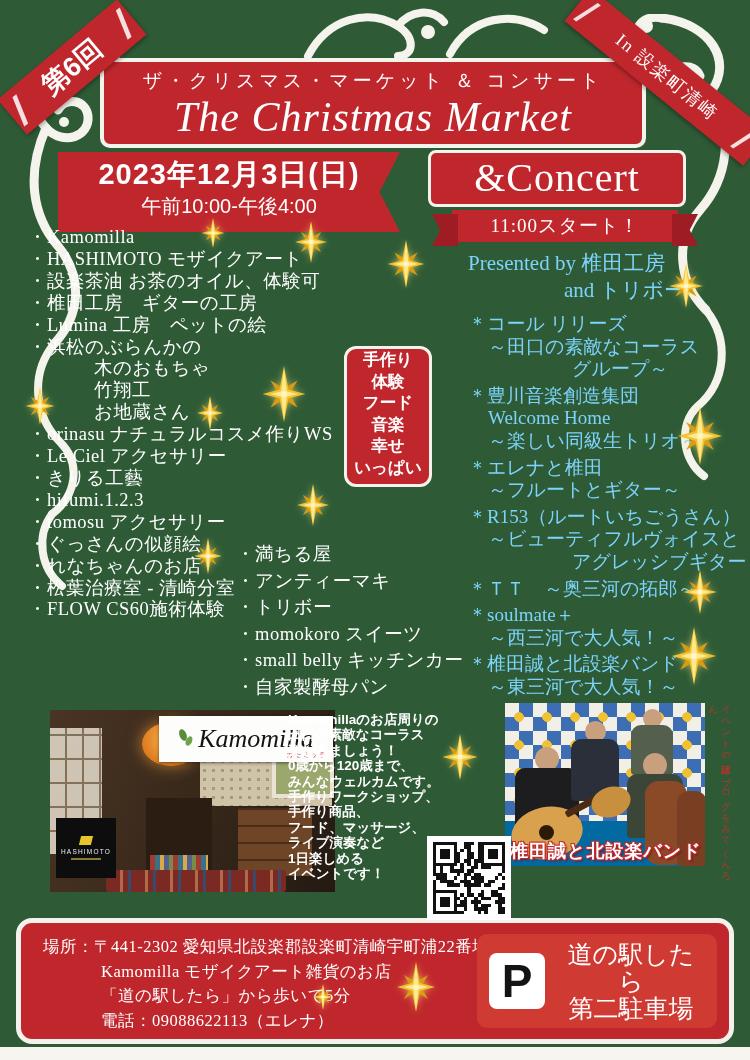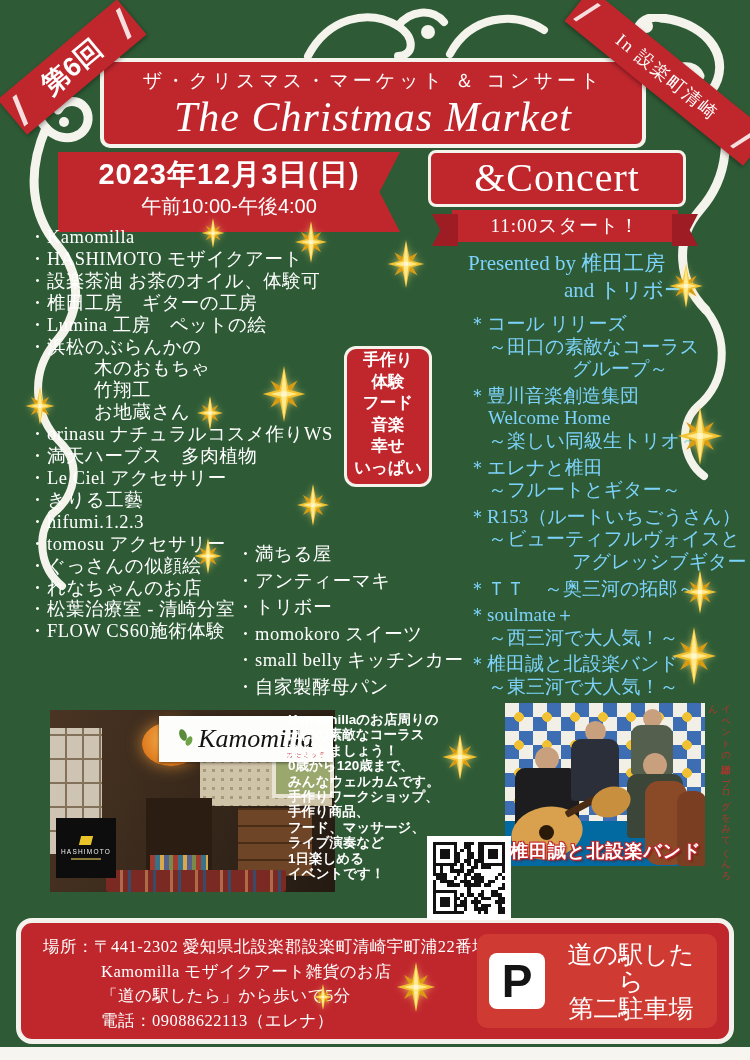--- a/index.html
+++ b/index.html
@@ -199,21 +199,20 @@
       <div class="v-line">Kamomilla</div>
       <div class="v-line">HASHIMOTO モザイクアート</div>
       <div class="v-line">設楽茶油 お茶のオイル、体験可</div>
       <div class="v-line">椎田工房　ギターの工房</div>
       <div class="v-line">Lumina 工房　ペットの絵</div>
       <div class="v-line">浜松のぶらんかの</div>
       <div class="v-line indent">木のおもちゃ</div>
       <div class="v-line indent">竹翔工</div>
       <div class="v-line indent">お地蔵さん</div>
       <div class="v-line">orinasu ナチュラルコスメ作りWS</div>
-      <div class="v-line">満天ハーブス　多肉植物</div>
       <div class="v-line">Le Ciel アクセサリー</div>
       <div class="v-line">きりる工藝</div>
       <div class="v-line">hifumi.1.2.3</div>
       <div class="v-line">tomosu アクセサリー</div>
       <div class="v-line">ぐっさんの似顔絵</div>
       <div class="v-line">れなちゃんのお店</div>
       <div class="v-line">松葉治療室 - 清崎分室</div>
       <div class="v-line">FLOW CS60施術体験</div>
     </div>
   <div class="vendor-list vendor-list-mid">

